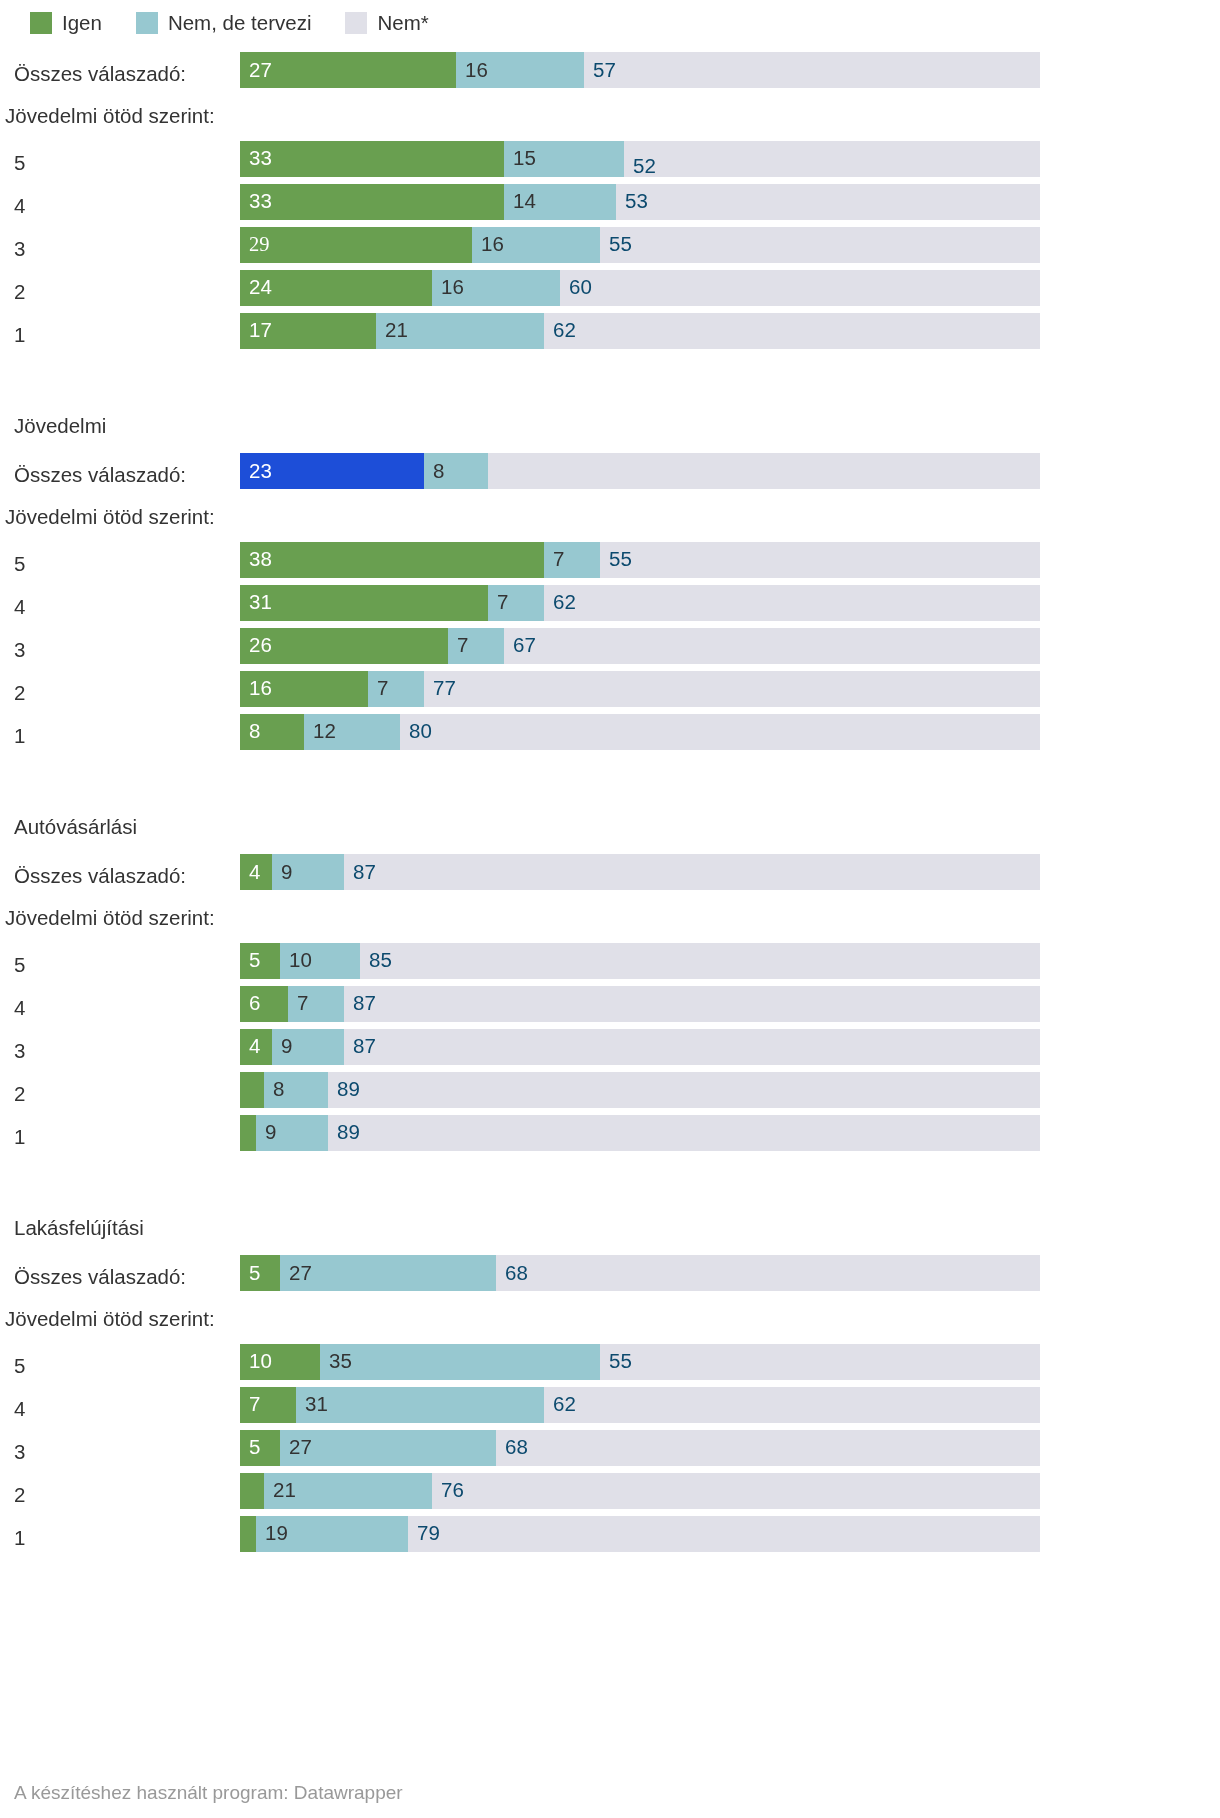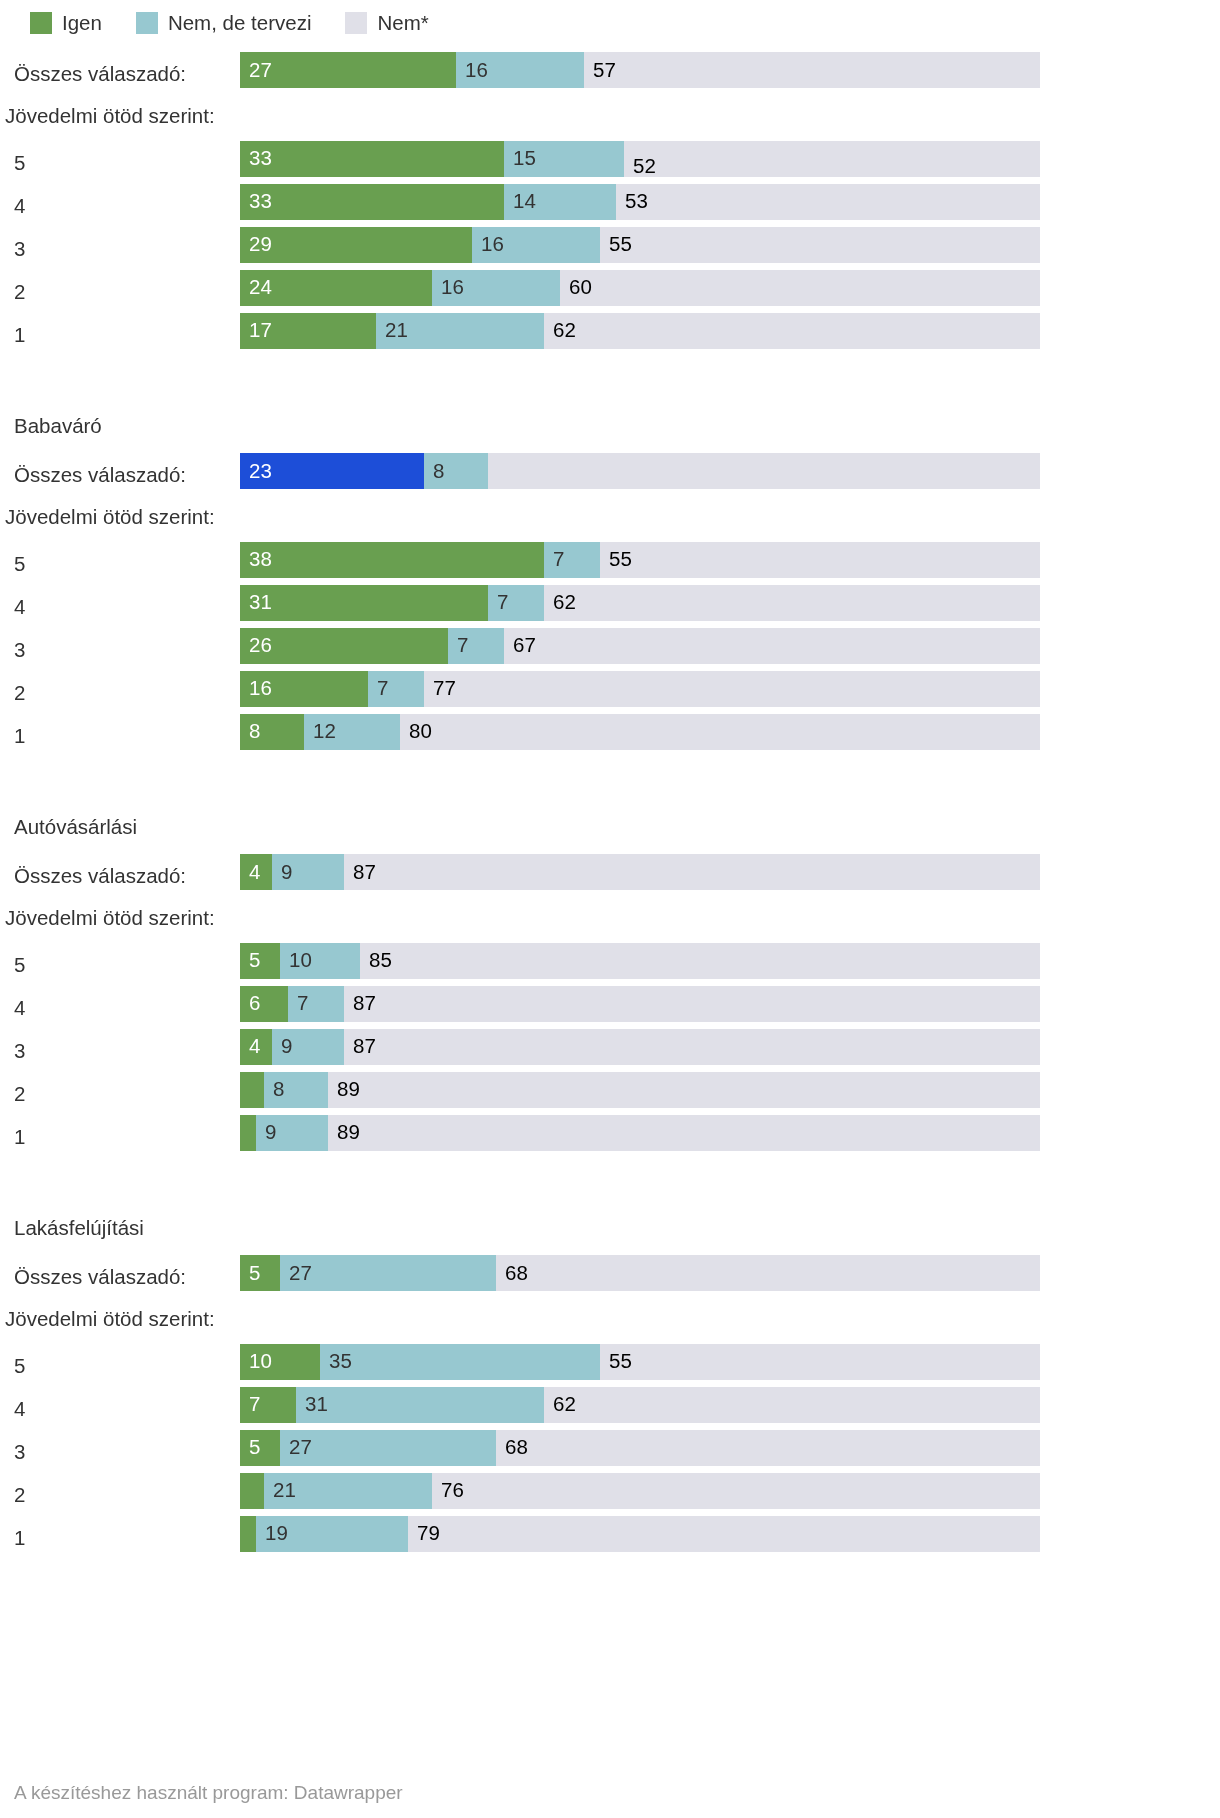--- a/index.html
+++ b/index.html
@@ -112,21 +112,21 @@
     font-size: 20.5px;
     padding-left: 9px;
     white-space: nowrap;
     line-height: 1;
   }
   .seg-yes   { background: #699f50; }
   .seg-yes .seg-label { color: #ffffff; }
   .seg-plan  { background: #97c8d0; }
   .seg-plan .seg-label { color: #333333; }
   .seg-no    { background: #e0e0e8; }
-  .seg-no .seg-label { color: #000000; }
+  .seg-no .seg-label { color: #0c4a6e; }
 
   
   .footer {
     position: absolute;
     left: 14px;
     bottom: 14px;
     font-size: 19px;
     color: #999999;
     white-space: nowrap;
   }
@@ -192,21 +192,21 @@
               <span class="seg-label">14</span>
             </div>
             <div class="seg seg-no" style="width: 53%; background: rgb(224, 224, 232);">
               <span class="seg-label">53</span>
             </div>
           </div>
         </div>
         <div class="row">
           <div class="row-label">3</div>
           <div class="bar-track">
-            <div class="seg seg-yes" style="width: 29%; background: rgb(105, 159, 80);">
+            <div class="seg seg-yes" style="width: 29%; background: rgb(105, 159, 80); font-family: Liberation Serif, serif;">
               <span class="seg-label">29</span>
             </div>
             <div class="seg seg-plan" style="width: 16%; background: rgb(151, 200, 208);">
               <span class="seg-label">16</span>
             </div>
             <div class="seg seg-no" style="width: 55%; background: rgb(224, 224, 232);">
               <span class="seg-label">55</span>
             </div>
           </div>
         </div>
@@ -234,21 +234,21 @@
               <span class="seg-label">21</span>
             </div>
             <div class="seg seg-no" style="width: 62%; background: rgb(224, 224, 232);">
               <span class="seg-label">62</span>
             </div>
           </div>
         </div>
       </div>
       <div class="spacer-lg"></div>
       <div class="group">
-        <div class="group-title">Babaváró</div>
+        <div class="group-title">Jövedelmi</div>
         <div class="row tall">
           <div class="row-label">Összes válaszadó:</div>
           <div class="bar-track">
             <div class="seg seg-yes" style="width: 23%; background: #1d4ed8;">
               <span class="seg-label">23</span>
             </div>
             <div class="seg seg-plan" style="width: 8%; background: rgb(151, 200, 208);">
               <span class="seg-label">8</span>
             </div>
           </div>

